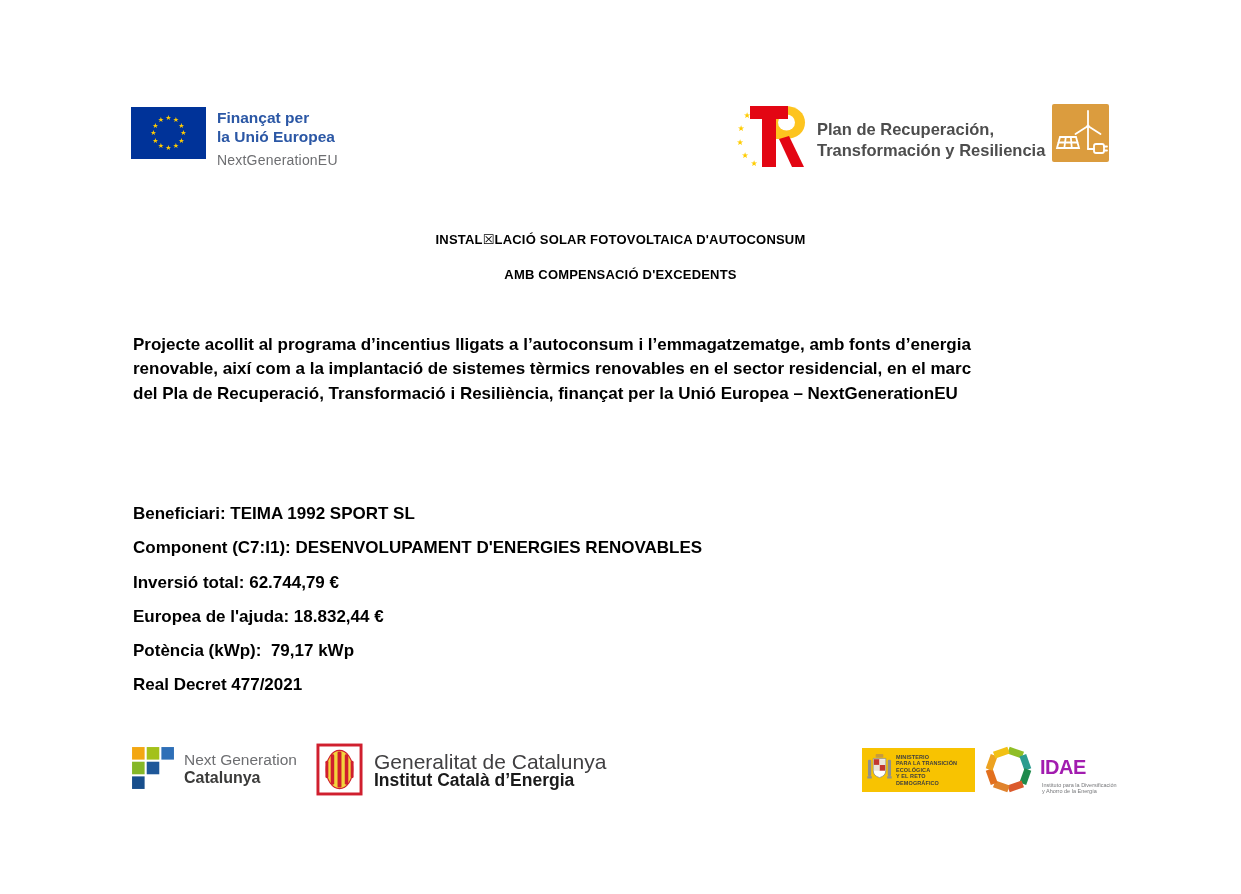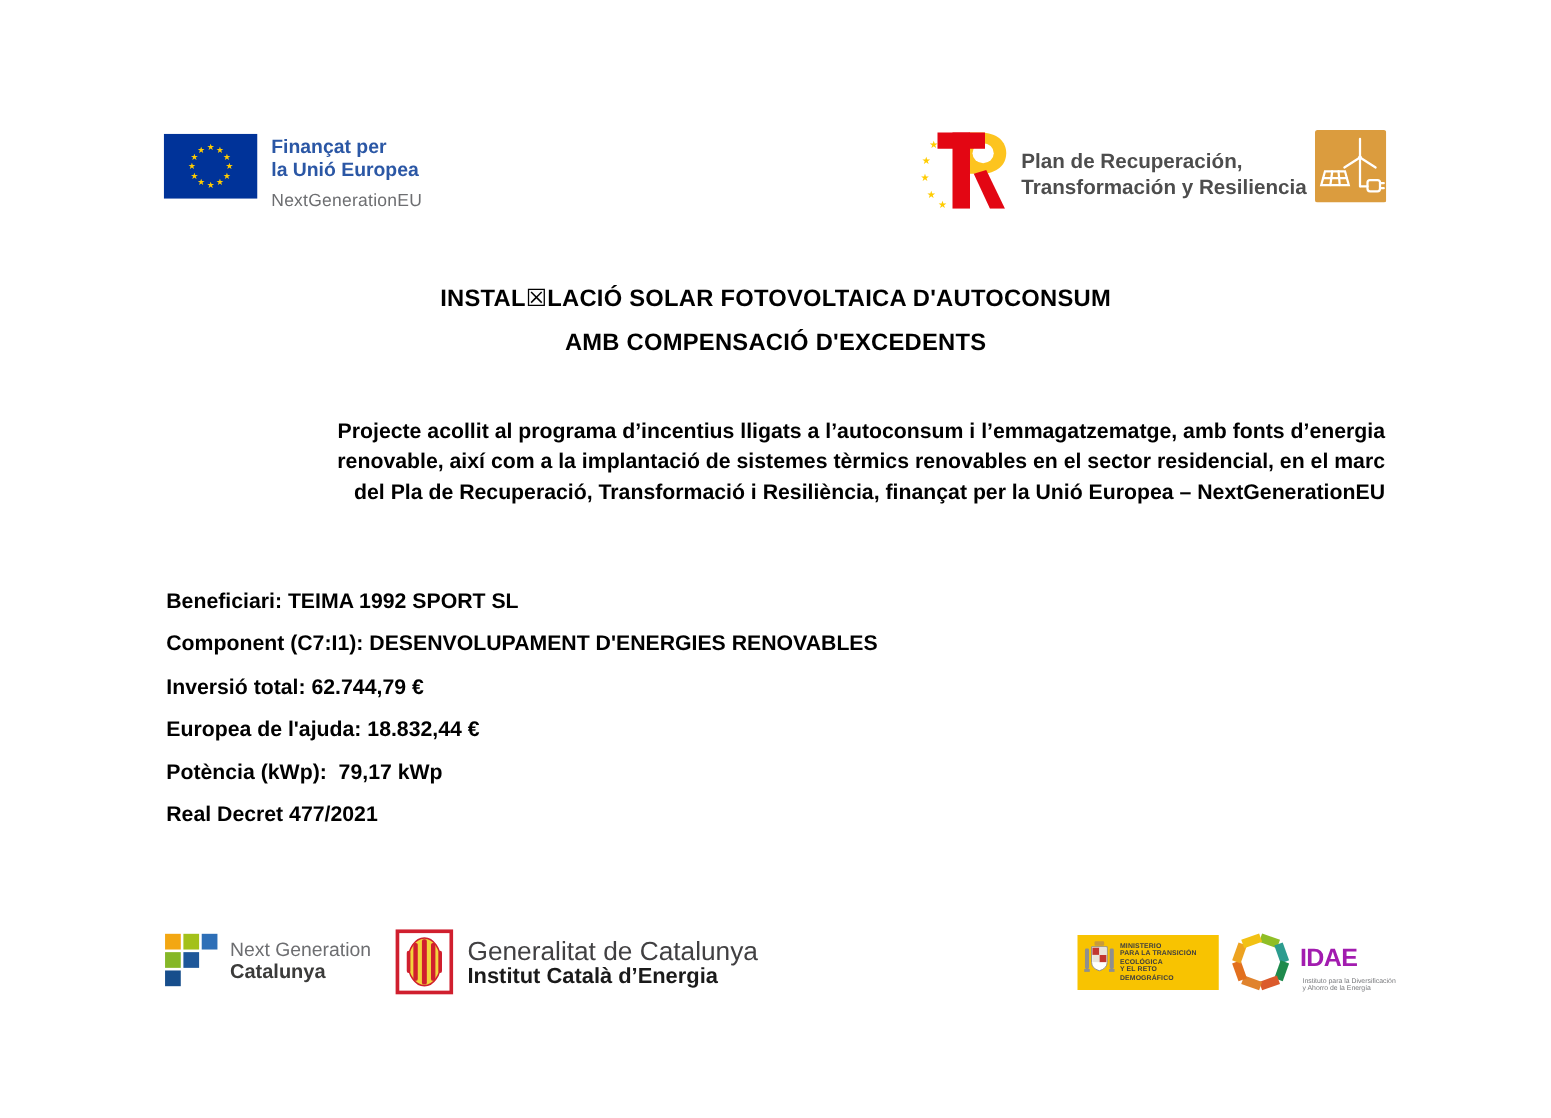--- a/index.html
+++ b/index.html
@@ -14,28 +14,28 @@
   .eu-sub  { font-size:14px; color:#6D6E71; margin-top:6px; letter-spacing:.2px; }
 
   .prtr-logo { position:absolute; left:736px; top:101px; display:flex; gap:9px; }
   .prtr-txt { margin-top:18px; }
   .prtr-line { font-size:16.5px; font-weight:bold; color:#4D4D4D; line-height:21px; }
 
   .energy-icon-box { position:absolute; left:1052px; top:104px; }
 
   
   .title-block { position:absolute; left:0; top:223px; width:100%; text-align:center; }
-  .title-line { font-size:19px; font-weight:bold; color:#000; line-height:34.5px; letter-spacing:.2px; }
-
-  
-  .intro { position:absolute; left:133px; top:333px; width:975px;text-align:right; }
+  .title-line { font-size:13px; font-weight:bold; color:#000; line-height:34.5px; letter-spacing:.2px; }
+
+  
+  .intro { position:absolute; left:133px; top:333px; width:975px; }
   .intro-line { font-size:17px; font-weight:bold; color:#000; line-height:24.3px; white-space:pre-wrap; }
 
   
-  .details { position:absolute; left:133px; top:464px; }
+  .details { position:absolute; left:133px; top:497px; }
   .detail-line { font-size:17px; font-weight:bold; color:#000; line-height:34.3px; white-space:pre-wrap; }
 
   
   .ngcat { position:absolute; left:131px; top:742px; display:flex; gap:9px; align-items:center; }
   .ngcat .txt { padding-bottom:2px; }
   .ngcat-l1 { font-size:15.5px; color:#6D6E71; line-height:16.5px; }
   .ngcat-l2 { font-size:16px; font-weight:bold; color:#3B3B3A; line-height:17px; }
 
   .gencat { position:absolute; left:316px; top:742px; display:flex; gap:11px; }
   .gencat .txt { margin-top:10px; }

